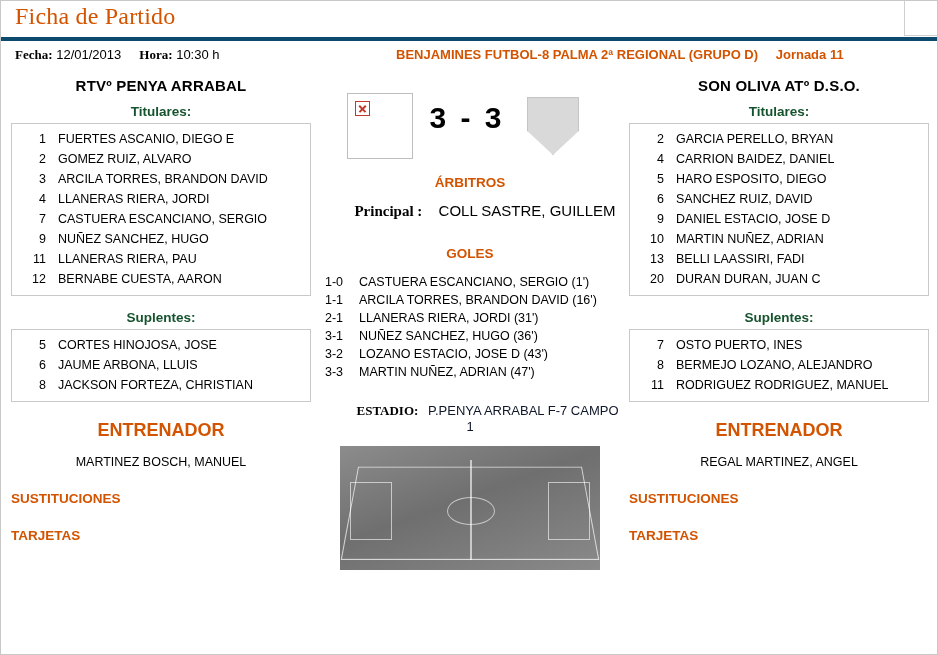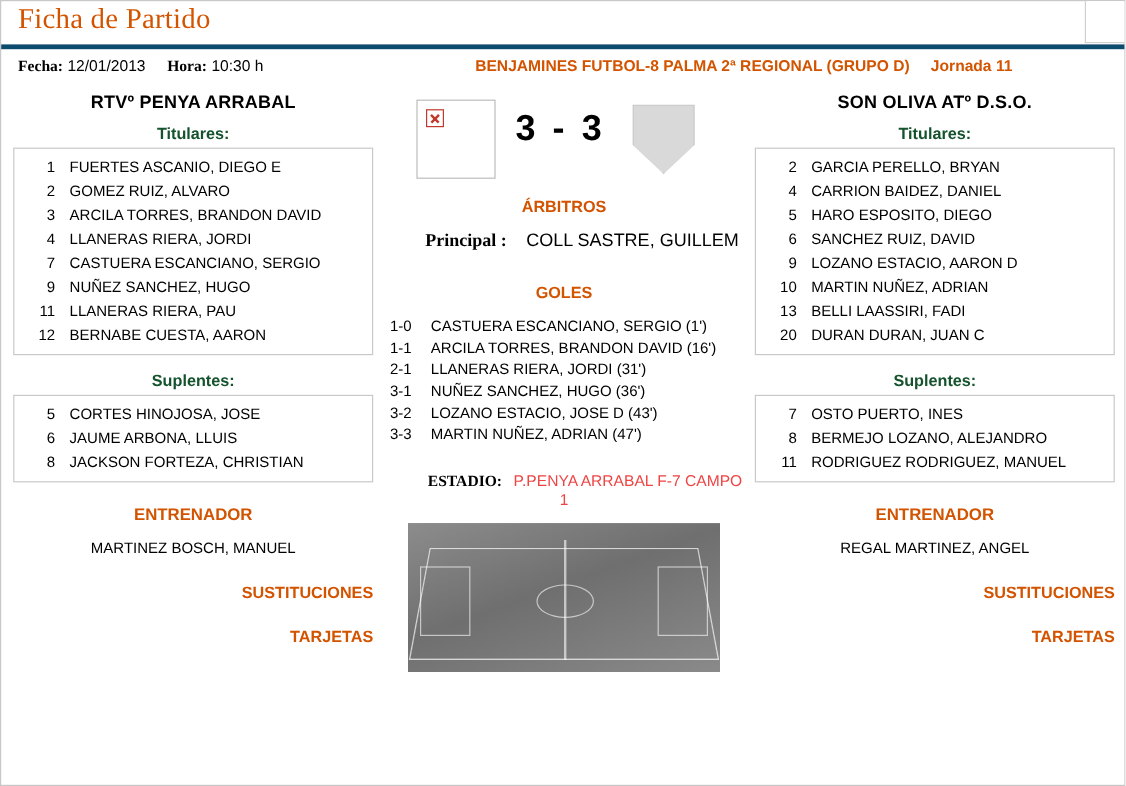--- a/index.html
+++ b/index.html
@@ -131,40 +131,40 @@
   }
   .p-name {
     flex: 1;
     white-space: nowrap;
   }
   .block-gap { height: 14px; }
   .coach-label {
     text-align: center;
     font-weight: bold;
     color: #d35400;
-    font-size: 14px;
+    font-size: 18px;
     margin-top: 18px;
   }
   .coach-name {
     text-align: center;
     font-size: 12.5px;
     margin-top: 14px;
   }
   .subs-label, .cards-label {
-    text-align: right;
+    text-align: left;
     font-weight: bold;
     color: #d35400;
     font-size: 13.5px;
     margin-top: 22px;
   }
   
   .center {
     position: absolute;
     left: 318px;
-    top: 0;
+    top: 10px;
     width: 302px;
     text-align: center;
   }
   .score-row {
     position: relative;
     height: 72px;
     margin-top: 6px;
   }
   .crest-broken {
     position: absolute;
@@ -253,21 +253,21 @@
   .g-score {
     width: 34px;
     flex: none;
   }
   .g-text { flex: 1; white-space: nowrap; }
   .estadio-row {
     margin-top: 22px;
     font-size: 13px;
   }
   .estadio-row .lbl { font-weight: bold; padding-left: 35px; }
-  .estadio-row .val { color: #ef4444; margin-left: 6px; }
+  .estadio-row .val { color: #0f172a; margin-left: 6px; }
   .pitch-photo {
     margin: 12px auto 0 auto;
     width: 260px;
     height: 124px;
     background: #7c7c7c;
     position: relative;
     overflow: hidden;
   }
   .pitch-inner {
     position: absolute;
@@ -469,21 +469,21 @@
         <div class="player-row">
           <span class="p-num">5</span>
           <span class="p-name">HARO ESPOSITO, DIEGO</span>
         </div>
         <div class="player-row">
           <span class="p-num">6</span>
           <span class="p-name">SANCHEZ RUIZ, DAVID</span>
         </div>
         <div class="player-row">
           <span class="p-num">9</span>
-          <span class="p-name">LOZANO ESTACIO, AARON D</span>
+          <span class="p-name">DANIEL ESTACIO, JOSE D</span>
         </div>
         <div class="player-row">
           <span class="p-num">10</span>
           <span class="p-name">MARTIN NUÑEZ, ADRIAN</span>
         </div>
         <div class="player-row">
           <span class="p-num">13</span>
           <span class="p-name">BELLI LAASSIRI, FADI</span>
         </div>
         <div class="player-row">

